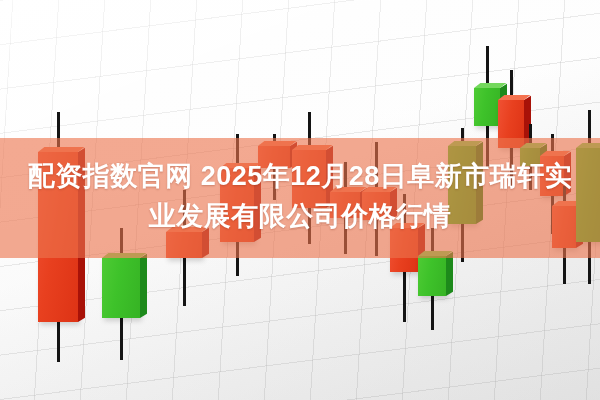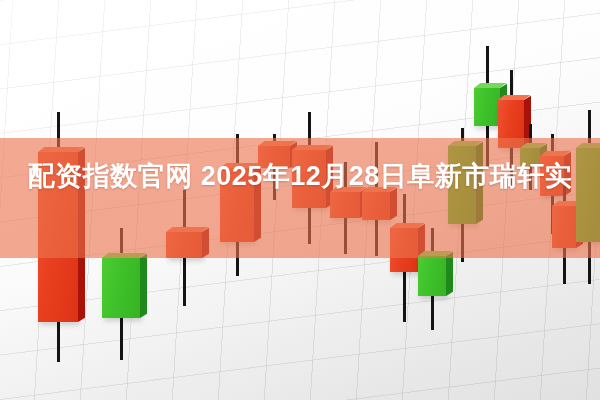--- a/index.html
+++ b/index.html
@@ -238,15 +238,16 @@
           <div class="face"></div>
           <div class="cap"></div>
         </div>
       </div>
     </div>
 
   <div class="band" id="band" style="top: 138px; height: 120px;"></div>
 
   <div class="headline" id="headline" style="top: 156px; color: rgb(255, 255, 255);">
     <span class="ln">配资指数官网 2025年12月28日阜新市瑞轩实</span>
+    <span class="ln">业发展有限公司价格行情</span>
   </div>
 
 </div>
 
 </body></html>

